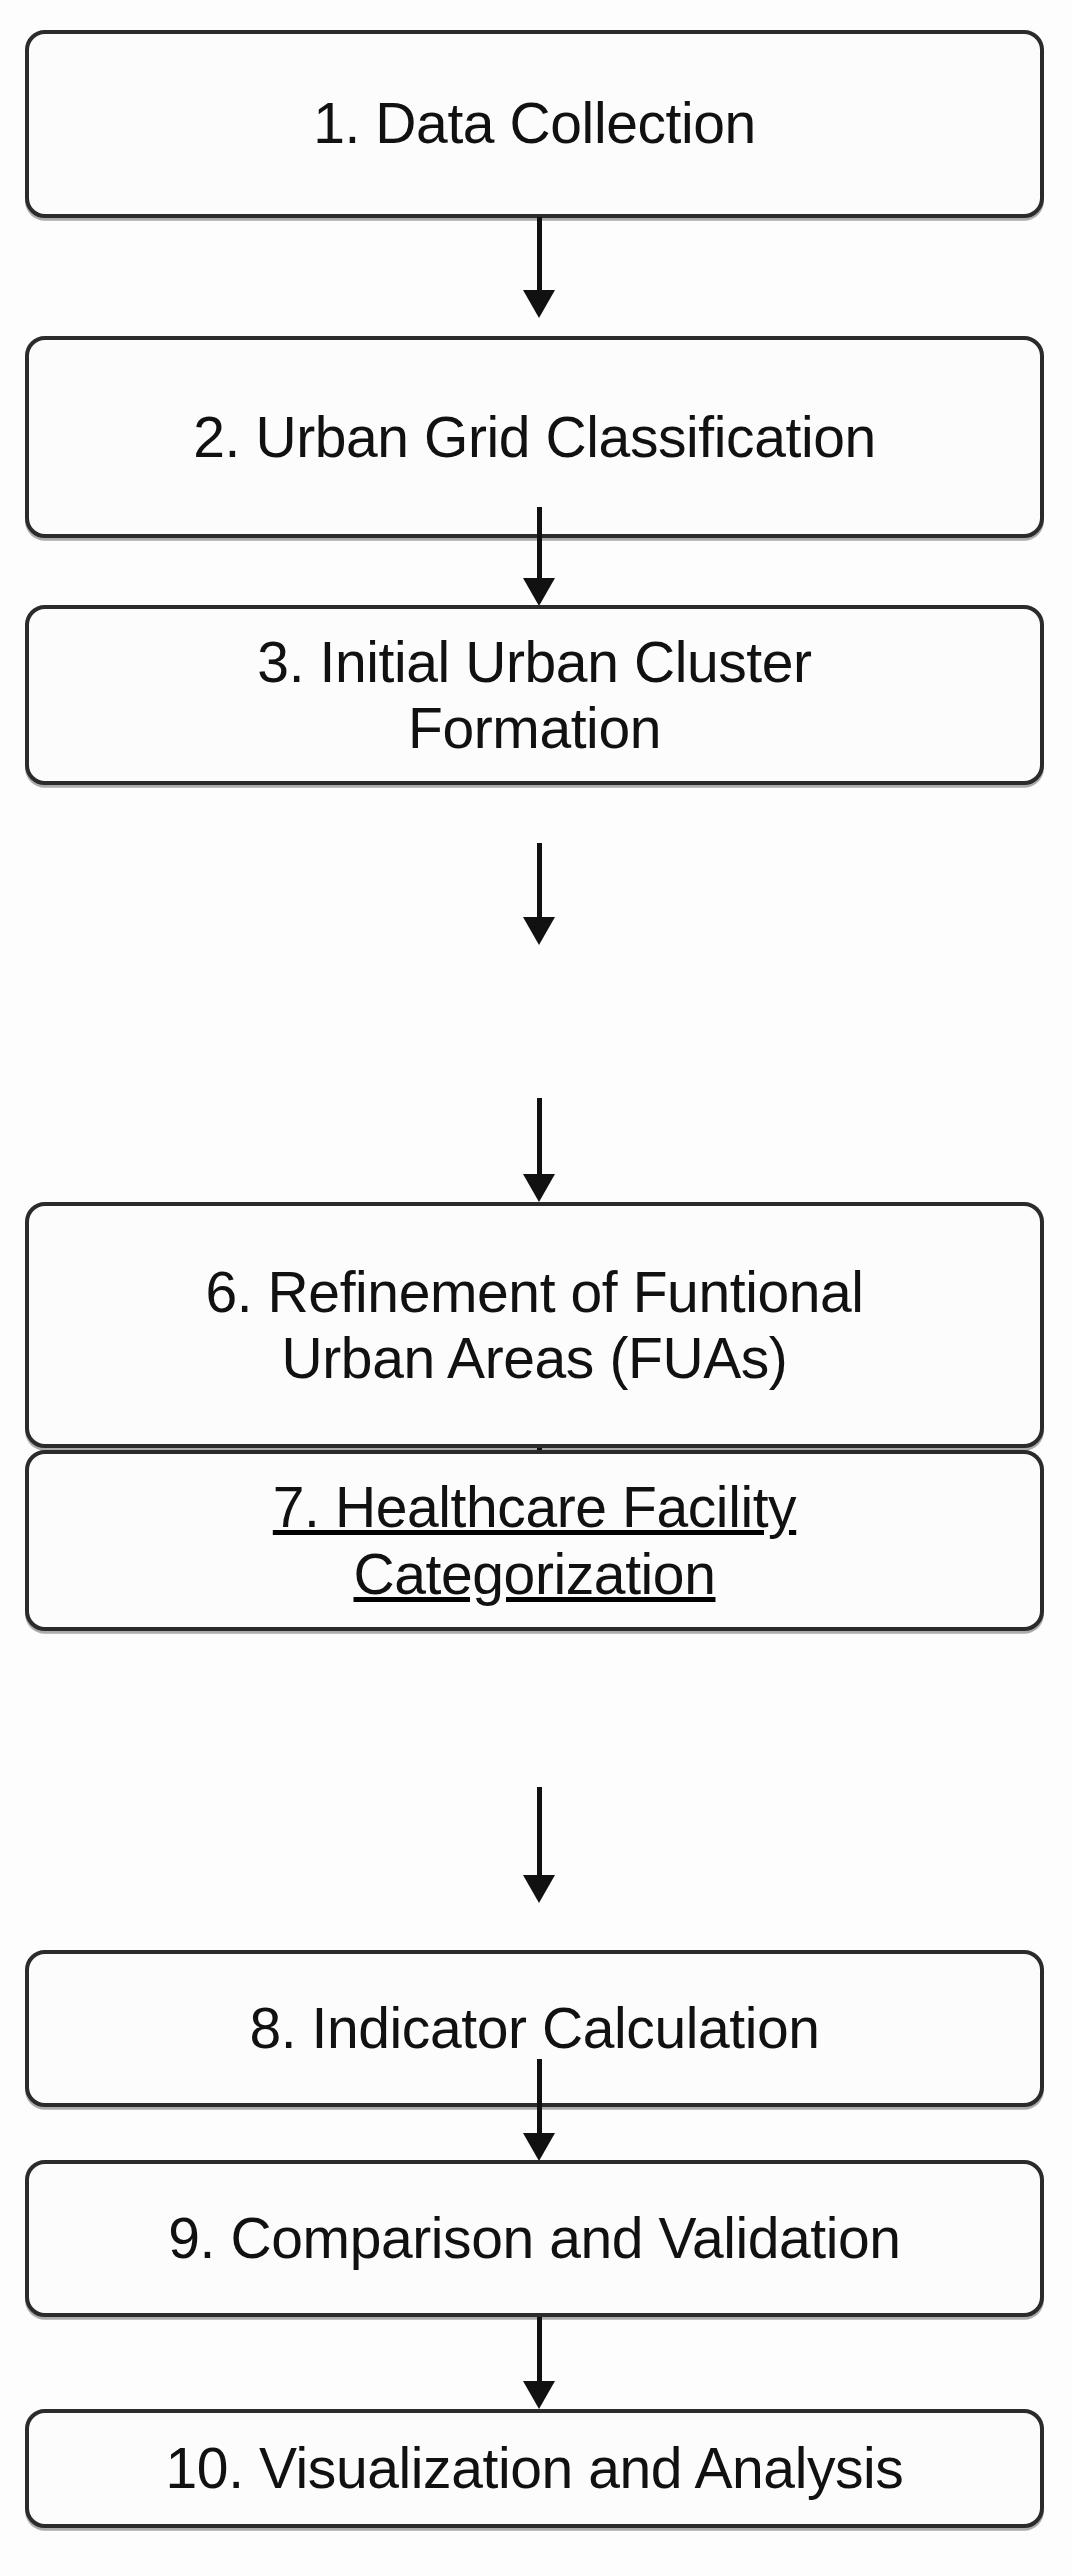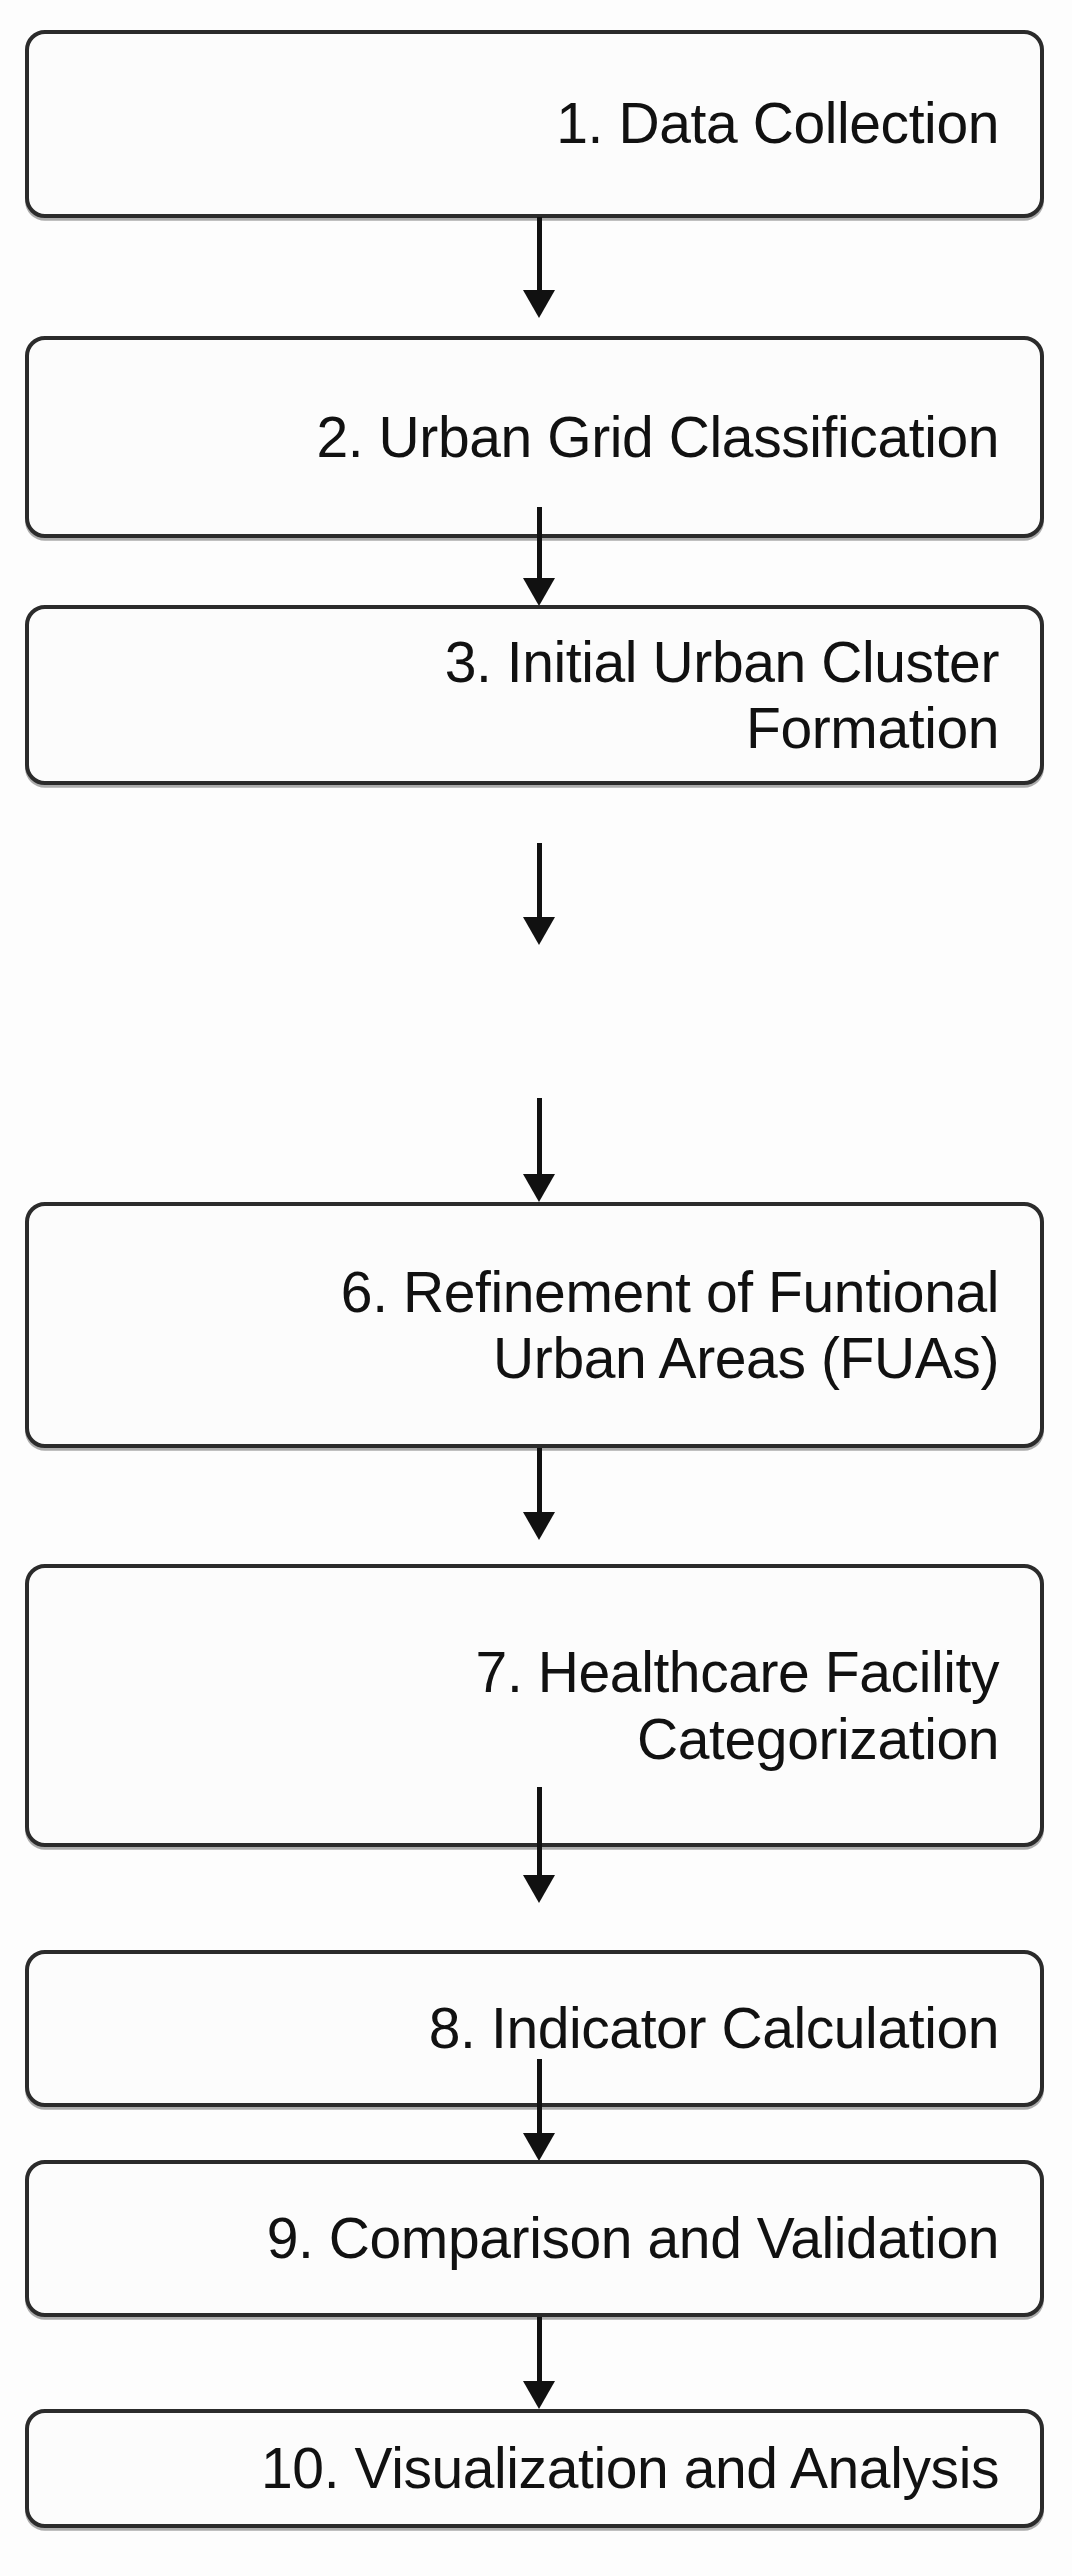--- a/index.html
+++ b/index.html
@@ -42,21 +42,20 @@
     width: 100%;
     padding: 0 41px;
     box-sizing: border-box;
     font-family: "Liberation Sans", sans-serif;
     font-size: 57px;
     font-weight: 400;
     line-height: 1.16;
     color: #111111;
     letter-spacing: -0.4px;
     white-space: pre-line;
-    text-align: right;
   }
   .arrow {
     position: absolute;
     left: 533px;
     width: 13px;
   }
   .arrow .shaft {
     position: absolute;
     left: 3.7px;
     top: 0;
@@ -115,21 +114,21 @@
   <div class="node" style="top:1202px; height:246px;">
     <span class="node-label">6.  Refinement of Funtional
 Urban Areas (FUAs)</span>
   </div>
 
   <div class="arrow" style="top:1448px; height:92px;">
     <div class="shaft" style="height:64px;"></div>
     <div class="head" style="top:64px;"></div>
   </div>
 
-  <div class="node" style="top:1564px; height:283px;">
+  <div class="node" style="top:1450px; height:181px;text-decoration:underline;">
     <span class="node-label">7. Healthcare Facility
 Categorization</span>
   </div>
 
   <div class="arrow" style="top:1787px; height:115px;">
     <div class="shaft" style="height:88px;"></div>
     <div class="head" style="top:88px;"></div>
   </div>
 
   <div class="node" style="top:1950px; height:157px;">

